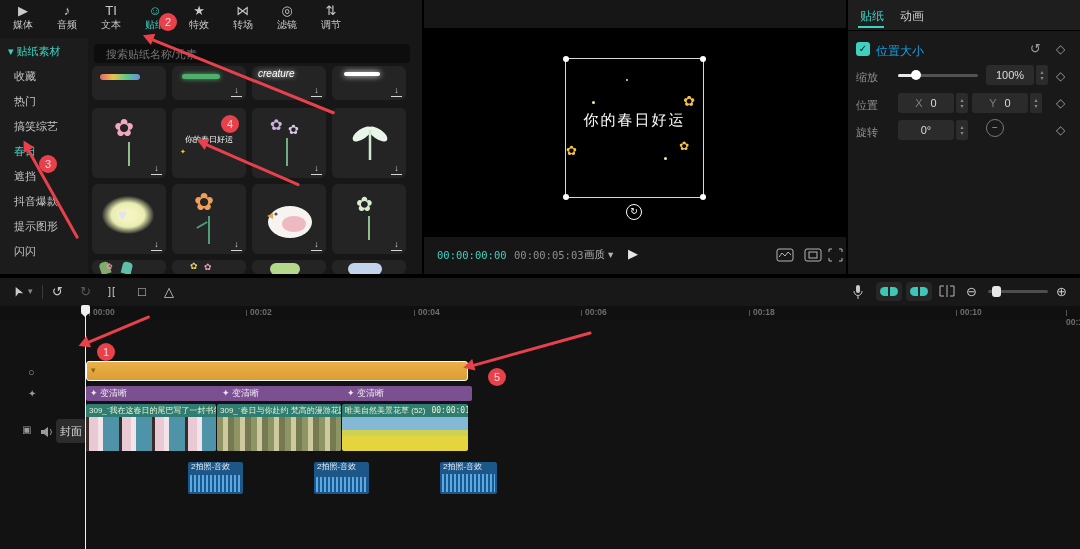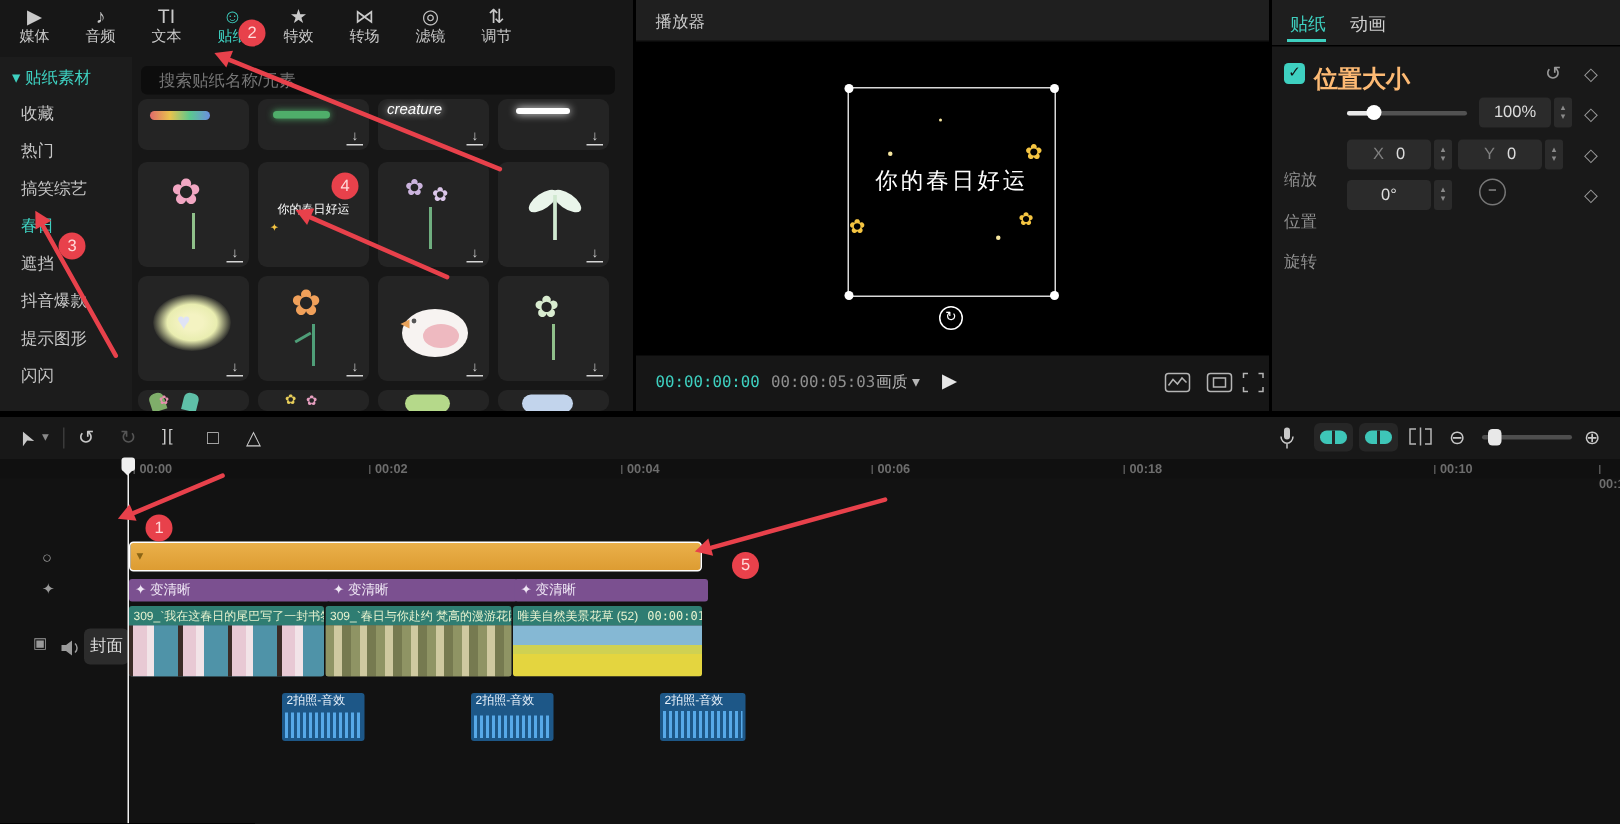--- a/index.html
+++ b/index.html
@@ -24,21 +24,21 @@
   
   .cell{position:absolute;width:74px;background:#242424;border-radius:6px;overflow:hidden;}
   .dl{position:absolute;right:4px;bottom:3px;width:11px;height:10px;color:#d6d6d6;font-size:9px;
       line-height:9px;text-align:center;border-bottom:1px solid #d6d6d6;}
   
   .vbox{position:absolute;height:20px;background:#2b2b2b;border-radius:3px;font-size:11px;color:#dcdcdc;
         display:flex;align-items:center;justify-content:center;}
   .stepper{position:absolute;width:12px;height:20px;background:#2b2b2b;border-radius:2px;display:flex;
            flex-direction:column;align-items:center;justify-content:center;color:#8a8a8a;font-size:6px;line-height:6px;}
   .kf{position:absolute;color:#9a9a9a;font-size:12px;}
-  .rowlab{position:absolute;font-size:11px;color:#8f8f8f;margin-top:42px;}
+  .rowlab{position:absolute;font-size:11px;color:#8f8f8f;}
   
   .tool{position:absolute;color:#c9c9c9;font-size:13px;}
   .tick{position:absolute;top:307px;font-size:8.5px;color:#6d6d6d;font-weight:bold;}
   .tick::before{content:"";display:inline-block;border-left:1px solid #555;height:6px;margin-right:3px;vertical-align:-1px;}
   .clip-effect{position:absolute;top:386px;height:15px;background:#7b5090;border-radius:2px;
                font-size:9px;color:#efe6f5;line-height:15px;padding-left:4px;white-space:nowrap;overflow:hidden;}
   .vclip{position:absolute;top:404px;height:47px;border-radius:2px;overflow:hidden;background:#222;}
   .vhead{height:13px;background:#2f7d72;font-size:8px;color:#e7f2cf;line-height:13px;padding:0 3px;
          white-space:nowrap;overflow:hidden;display:flex;gap:6px;}
   .aclip{position:absolute;top:462px;height:32px;background:#1d5787;border-radius:2px;overflow:hidden;}
@@ -197,23 +197,20 @@
       <div class="cell" style="left:252px;top:260px;height:14px;">
         <span class="abs" style="left:18px;top:3px;width:30px;height:12px;border-radius:8px;background:#b5d98a;"></span>
       </div>
       <div class="cell" style="left:332px;top:260px;height:14px;">
         <span class="abs" style="left:16px;top:3px;width:34px;height:12px;border-radius:8px;background:#c2d4ec;"></span>
       </div>
     </div>
   </div>
 
   <div class="abs player-panel">
-    <div class="abs" style="left:0;top:0;width:422px;height:27px;background:#1f1f1f;border-bottom:1px solid #0a0a0a;">
-      <span class="abs" style="left:13px;top:7px;font-size:11px;color:#c9c9c9;">播放器</span>
-    </div>
     <div class="abs" style="left:0;top:28px;width:422px;height:209px;background:#000;">
 
       <div class="abs" style="left:141px;top:30px;width:137px;height:138px;border:1px solid rgba(255,255,255,.85);">
         <span class="handle-dot" style="left:-3px;top:-3px;"></span>
         <span class="handle-dot" style="right:-3px;top:-3px;"></span>
         <span class="handle-dot" style="left:-3px;bottom:-3px;"></span>
         <span class="handle-dot" style="right:-3px;bottom:-3px;"></span>
         <div class="abs" style="left:0;top:52px;width:137px;text-align:center;font-size:15px;color:#fff;letter-spacing:2px;white-space:nowrap;">你的春日好运</div>
         <span class="flower" style="right:8px;top:34px;font-size:14px;">✿</span>
         <span class="flower" style="right:14px;top:80px;font-size:12px;">✿</span>
@@ -245,21 +242,21 @@
   </div>
 
   <div class="abs inspector">
     <div class="abs" style="left:0;top:0;width:232px;height:30px;background:#1e1e1e;border-bottom:1px solid #000;">
       <span class="abs" style="left:12px;top:8px;font-size:12px;color:#3ed0c0;">贴纸</span>
       <span class="abs" style="left:10px;top:26px;width:26px;height:2px;background:#3ed0c0;"></span>
       <span class="abs" style="left:52px;top:8px;font-size:12px;color:#cfcfcf;">动画</span>
     </div>
 
     <div class="abs" style="left:8px;top:42px;width:14px;height:14px;background:#3ed0c0;border-radius:3px;color:#111;font-size:10px;line-height:14px;text-align:center;"><span>✓</span></div>
-    <span class="abs" style="left:28px;top:43px;font-size:16px;color:#fdba74;font-weight:bold;">位置大小</span>
+    <span class="abs" style="left:28px;top:43px;font-size:12px;color:#0ea5e9;font-weight:normal;">位置大小</span>
     <span class="abs" style="left:182px;top:41px;font-size:13px;color:#9a9a9a;">↺</span>
     <span class="kf" style="left:208px;top:42px;">◇</span>
 
     <span class="rowlab" style="left:8px;top:70px;">缩放</span>
     <div class="abs" style="left:50px;top:74px;width:80px;height:3px;background:#525252;border-radius:2px;"></div>
     <div class="abs" style="left:50px;top:74px;width:18px;height:3px;background:#e8e8e8;border-radius:2px;"></div>
     <div class="abs" style="left:63px;top:70px;width:10px;height:10px;border-radius:50%;background:#fff;"></div>
     <div class="vbox" style="left:138px;top:65px;width:48px;">
         <span>100%</span>
       </div>

